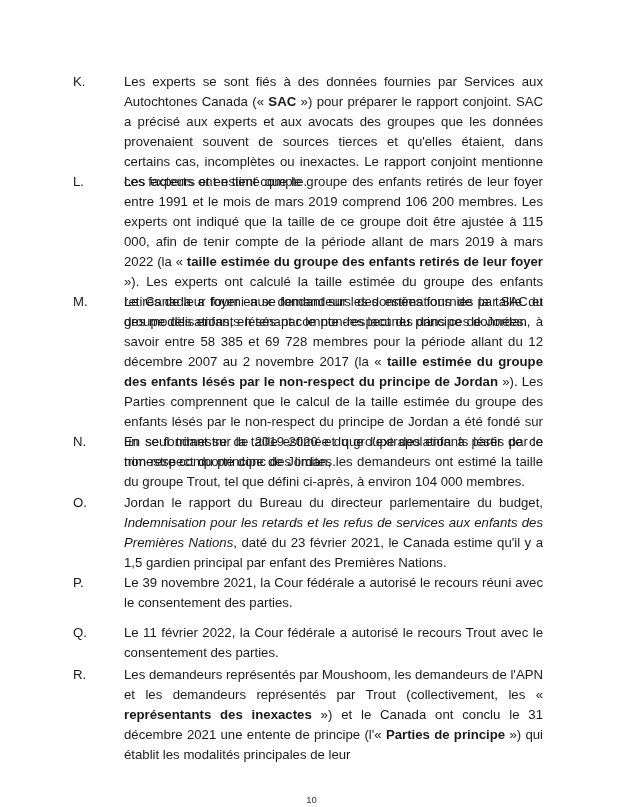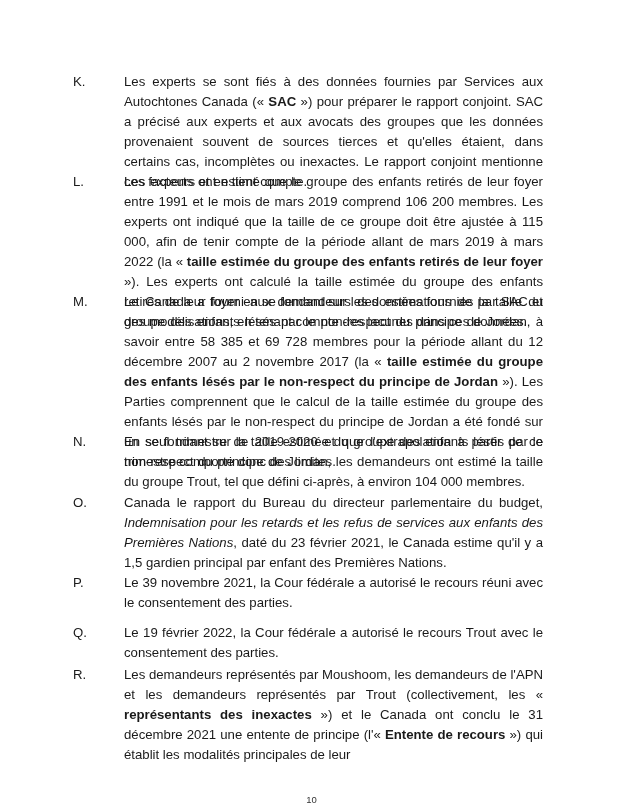--- a/index.html
+++ b/index.html
@@ -28,29 +28,29 @@
   <div class="para" style="top:292px">
     <span class="label">M.</span>
     <div class="text"><span>Le Canada a fourni aux demandeurs des estimations de la taille du groupe des enfants lésés par le non-respect du principe de Jordan, à savoir entre 58 385 et 69 728 membres pour la période allant du 12 décembre 2007 au 2 novembre 2017 (la « </span><b>taille estimée du groupe des enfants lésés par le non-respect du principe de Jordan</b><span> »). Les Parties comprennent que le calcul de la taille estimée du groupe des enfants lésés par le non-respect du principe de Jordan a été fondé sur un seul trimestre de 2019-2020 et que l'extrapolation à partir de ce trimestre comporte donc des limites.</span></div>
   </div>
   <div class="para" style="top:432px">
     <span class="label">N.</span>
     <div class="text"><span>En se fondant sur la taille estimée du groupe des enfants lésés par le non-respect du principe de Jordan, les demandeurs ont estimé la taille du groupe Trout, tel que défini ci-après, à environ 104 000 membres.</span></div>
   </div>
   <div class="para" style="top:493px">
     <span class="label">O.</span>
-    <div class="text"><span>Canada le rapport du Bureau du directeur parlementaire du budget, </span><i>Indemnisation pour les retards et les refus de services aux enfants des Premières Nations</i><span>, daté du 23 février 2021, le Canada estime qu'il y a 1,5 gardien principal par enfant des Premières Nations.</span></div>
+    <div class="text"><span>Jordan le rapport du Bureau du directeur parlementaire du budget, </span><i>Indemnisation pour les retards et les refus de services aux enfants des Premières Nations</i><span>, daté du 23 février 2021, le Canada estime qu'il y a 1,5 gardien principal par enfant des Premières Nations.</span></div>
   </div>
   <div class="para" style="top:573px">
     <span class="label">P.</span>
     <div class="text"><span>Le 39 novembre 2021, la Cour fédérale a autorisé le recours réuni avec le consentement des parties.</span></div>
   </div>
   <div class="para" style="top:623px">
     <span class="label">Q.</span>
-    <div class="text"><span>Le 19 février 2022, la Cour fédérale a autorisé le recours Trout avec le consentement des parties.</span></div>
+    <div class="text"><span>Le 11 février 2022, la Cour fédérale a autorisé le recours Trout avec le consentement des parties.</span></div>
   </div>
   <div class="para" style="top:665px">
     <span class="label">R.</span>
-    <div class="text"><span>Les demandeurs représentés par Moushoom, les demandeurs de l'APN et les demandeurs représentés par Trout (collectivement, les « </span><b>représentants des inexactes</b><span> ») et le Canada ont conclu le 31 décembre 2021 une entente de principe (l'« </span><b>Entente de recours</b><span> ») qui établit les modalités principales de leur</span></div>
+    <div class="text"><span>Les demandeurs représentés par Moushoom, les demandeurs de l'APN et les demandeurs représentés par Trout (collectivement, les « </span><b>représentants des inexactes</b><span> ») et le Canada ont conclu le 31 décembre 2021 une entente de principe (l'« </span><b>Parties de principe</b><span> ») qui établit les modalités principales de leur</span></div>
   </div>
 
   <div class="pagenum">10</div>
 </div>
 
 </body></html>

